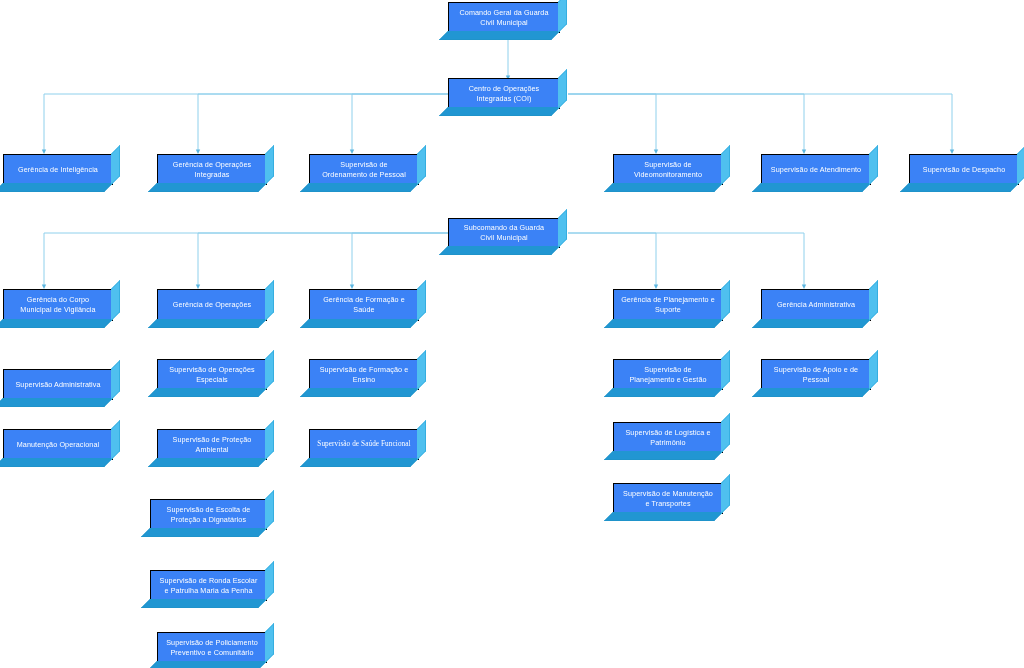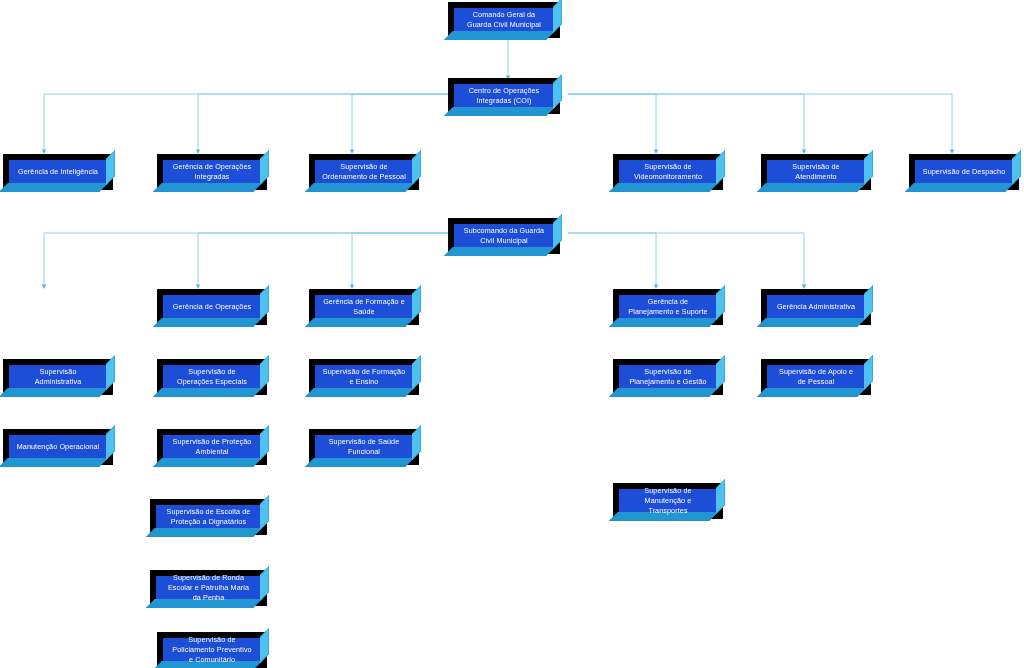--- a/index.html
+++ b/index.html
@@ -12,22 +12,22 @@
   }
   #chart{position:relative;width:1024px;height:668px;}
 
   
   #wires{position:absolute;left:0;top:0;width:1024px;height:668px;pointer-events:none;}
 
   
   .node{
     position:absolute;
     box-sizing:border-box;
-    background:#1d4ed8;
-    border:6px solid #000000;
+    background:#3b82f6;
+    border:1px solid #000000;
     color:#ffffff;
     font-size:7.2px;
     line-height:1.35;
     text-align:center;
     display:flex;
     align-items:center;
     justify-content:center;
     padding:12px 7px;
     z-index:3;
     letter-spacing:.1px;
@@ -114,34 +114,37 @@
     <span class="lbl">Supervisão de Atendimento</span>
   </div>
   <div class="node" style="left:909px;top:154px;width:110px;height:31px;">
     <span class="lbl">Supervisão de Despacho</span>
   </div>
 
   <div class="node" style="left:448px;top:218px;width:112px;height:30px;">
     <span class="lbl">Subcomando da Guarda Civil Municipal</span>
   </div>
 
+  <div class="node" style="left:3px;top:289px;width:110px;height:32px;">
+    <span class="lbl">Gerência do Corpo Municipal de Vigilância</span>
+  </div>
   <div class="node" style="left:157px;top:289px;width:110px;height:32px;">
     <span class="lbl">Gerência de Operações</span>
   </div>
   <div class="node" style="left:309px;top:289px;width:110px;height:32px;">
     <span class="lbl">Gerência de Formação e Saúde</span>
   </div>
   <div class="node" style="left:613px;top:289px;width:110px;height:32px;">
     <span class="lbl">Gerência de Planejamento e Suporte</span>
   </div>
   <div class="node" style="left:761px;top:289px;width:110px;height:32px;">
     <span class="lbl">Gerência Administrativa</span>
   </div>
 
-  <div class="node" style="left:3px;top:359px;width:110px;height:31px;justify-content:flex-end;">
+  <div class="node" style="left:3px;top:369px;width:110px;height:31px;">
     <span class="lbl">Supervisão Administrativa</span>
   </div>
   <div class="node" style="left:3px;top:429px;width:110px;height:31px;">
     <span class="lbl">Manutenção Operacional</span>
   </div>
 
   <div class="node" style="left:157px;top:359px;width:110px;height:31px;">
     <span class="lbl">Supervisão de Operações Especiais</span>
   </div>
   <div class="node" style="left:157px;top:429px;width:110px;height:31px;">
@@ -153,26 +156,29 @@
   <div class="node" style="left:150px;top:570px;width:117px;height:31px;">
     <span class="lbl">Supervisão de Ronda Escolar e Patrulha Maria da Penha</span>
   </div>
   <div class="node" style="left:157px;top:632px;width:110px;height:31px;">
     <span class="lbl">Supervisão de Policiamento Preventivo e Comunitário</span>
   </div>
 
   <div class="node" style="left:309px;top:359px;width:110px;height:31px;">
     <span class="lbl">Supervisão de Formação e Ensino</span>
   </div>
-  <div class="node" style="left:309px;top:429px;width:110px;height:31px;">
+  <div class="node" style="left:309px;top:429px;width:110px;height:31px;font-family:Liberation Serif, serif;">
     <span class="lbl">Supervisão de Saúde Funcional</span>
   </div>
 
   <div class="node" style="left:613px;top:359px;width:110px;height:31px;">
     <span class="lbl">Supervisão de Planejamento e Gestão</span>
+  </div>
+  <div class="node" style="left:613px;top:422px;width:110px;height:31px;">
+    <span class="lbl">Supervisão de Logística e Patrimônio</span>
   </div>
   <div class="node" style="left:613px;top:483px;width:110px;height:31px;">
     <span class="lbl">Supervisão de Manutenção e Transportes</span>
   </div>
 
   <div class="node" style="left:761px;top:359px;width:110px;height:31px;">
     <span class="lbl">Supervisão de Apoio e de Pessoal</span>
   </div>
 
 </div>

